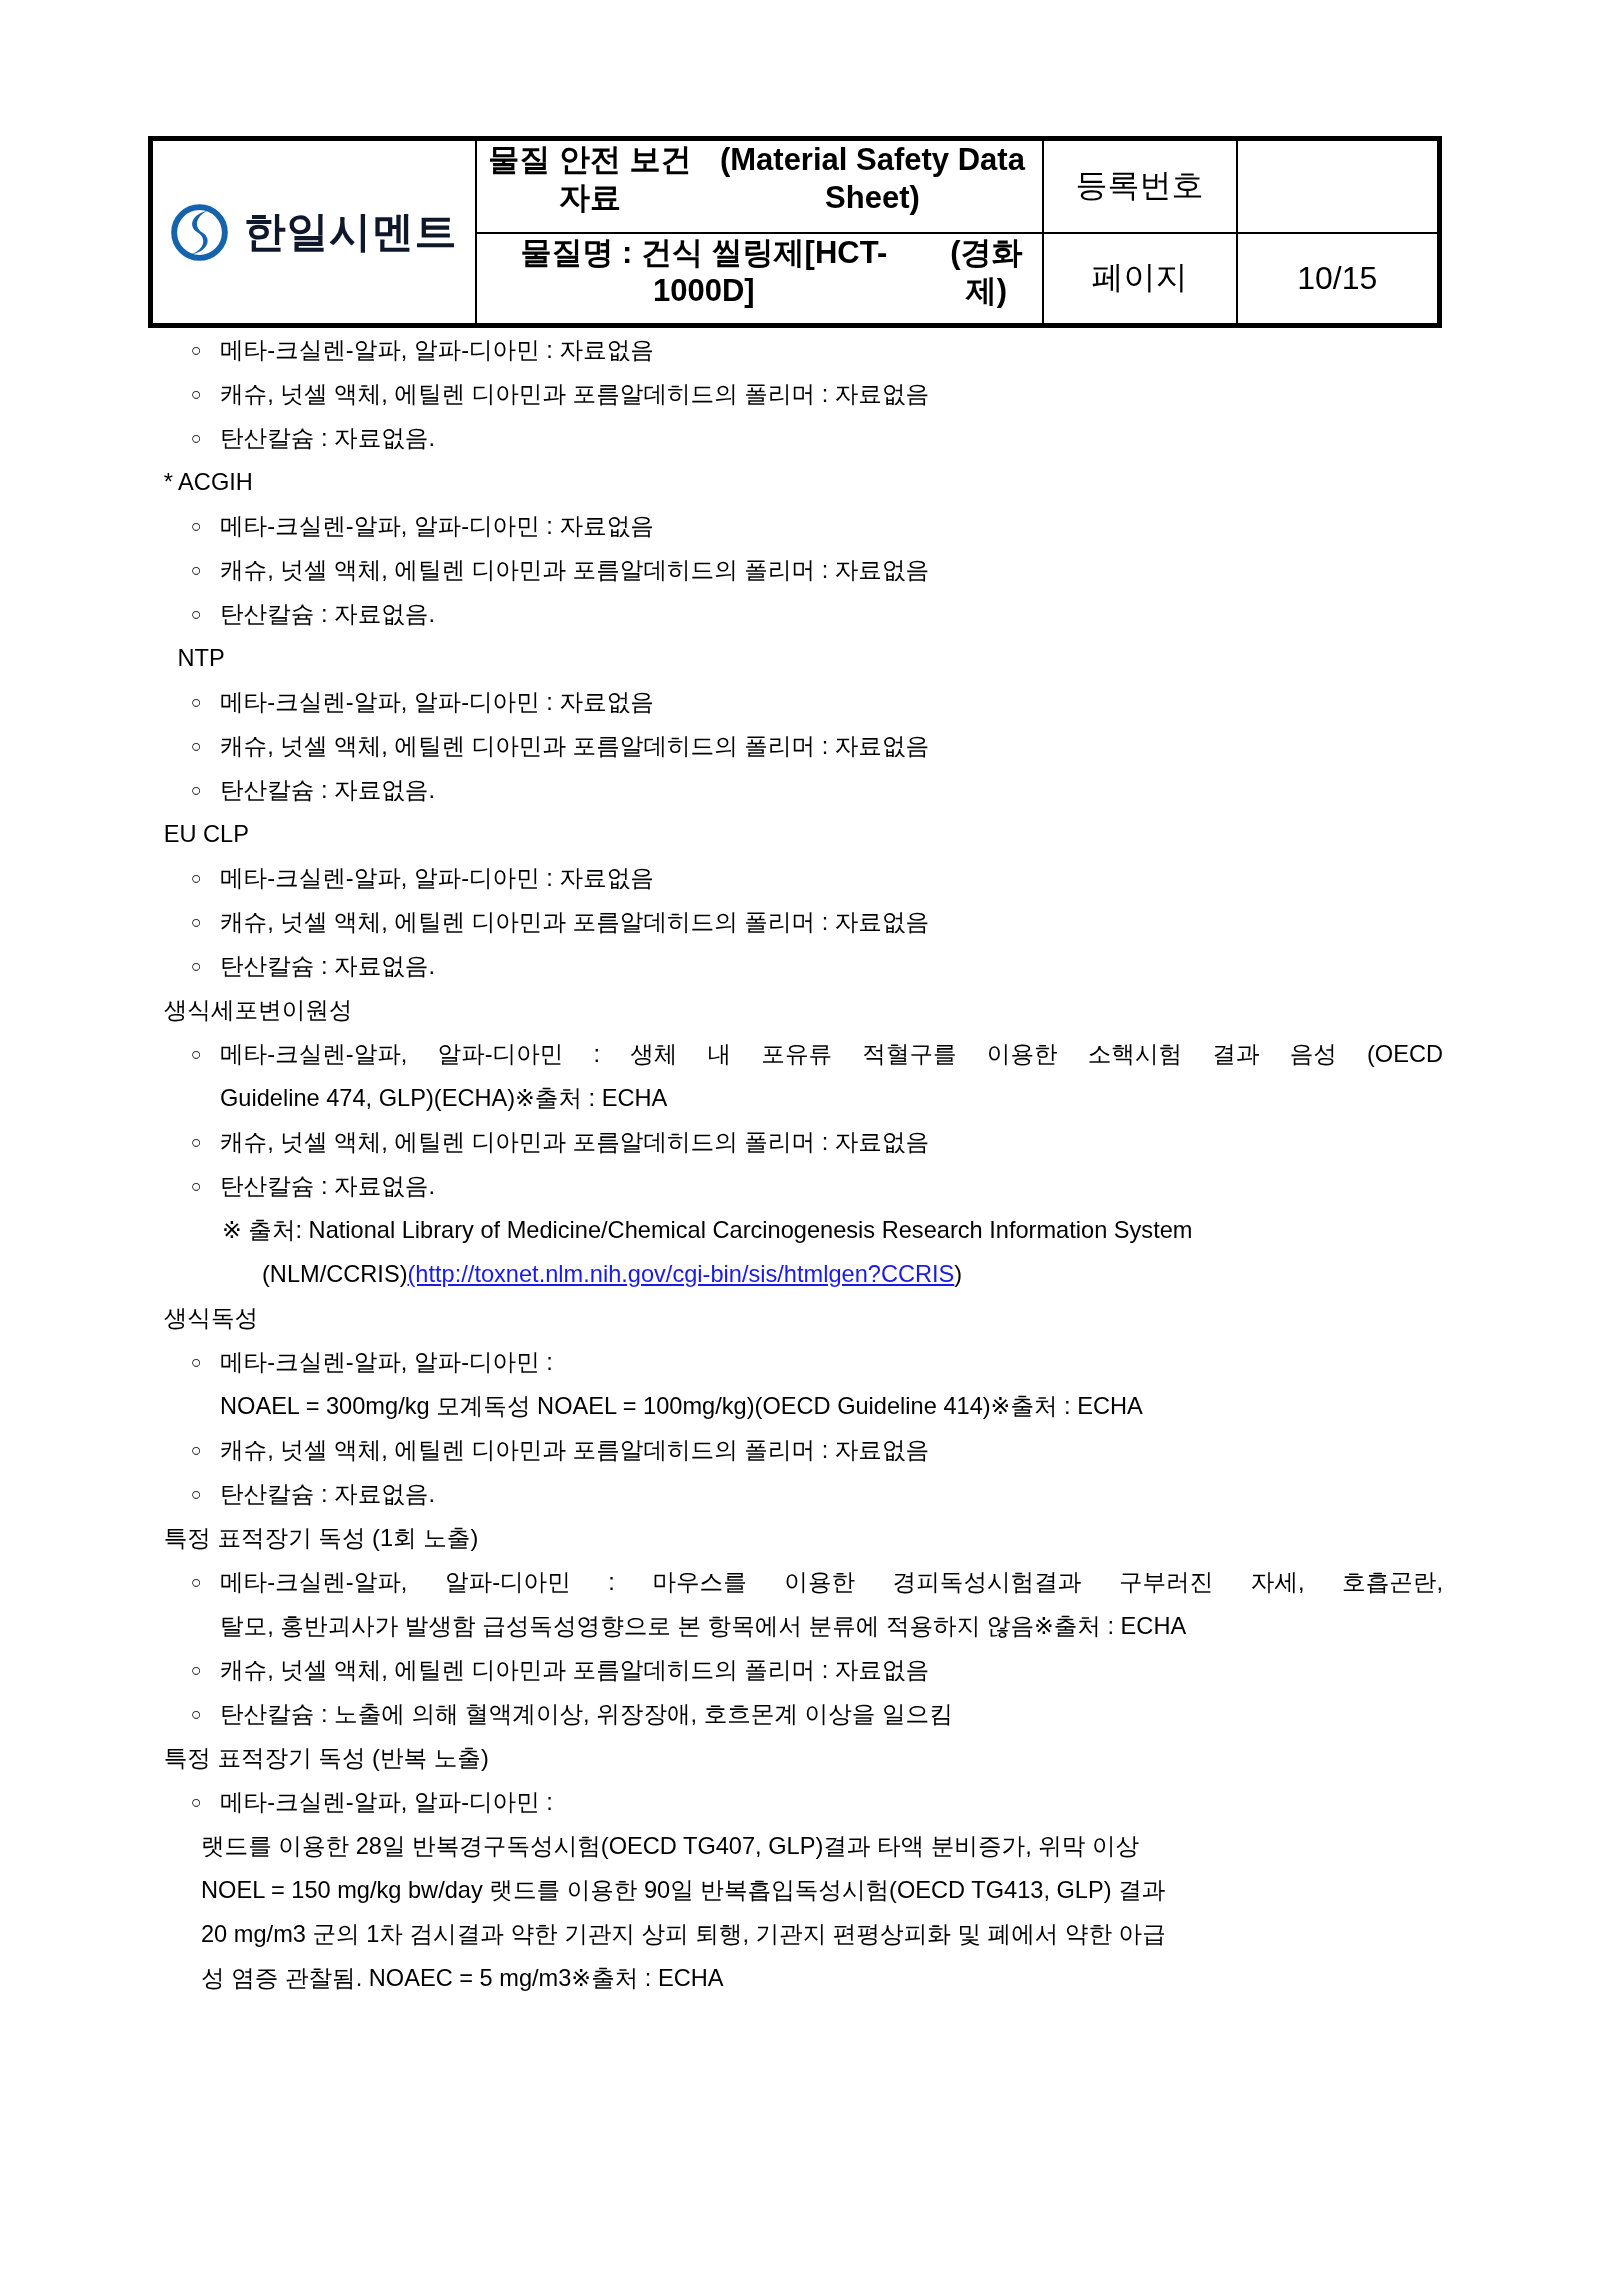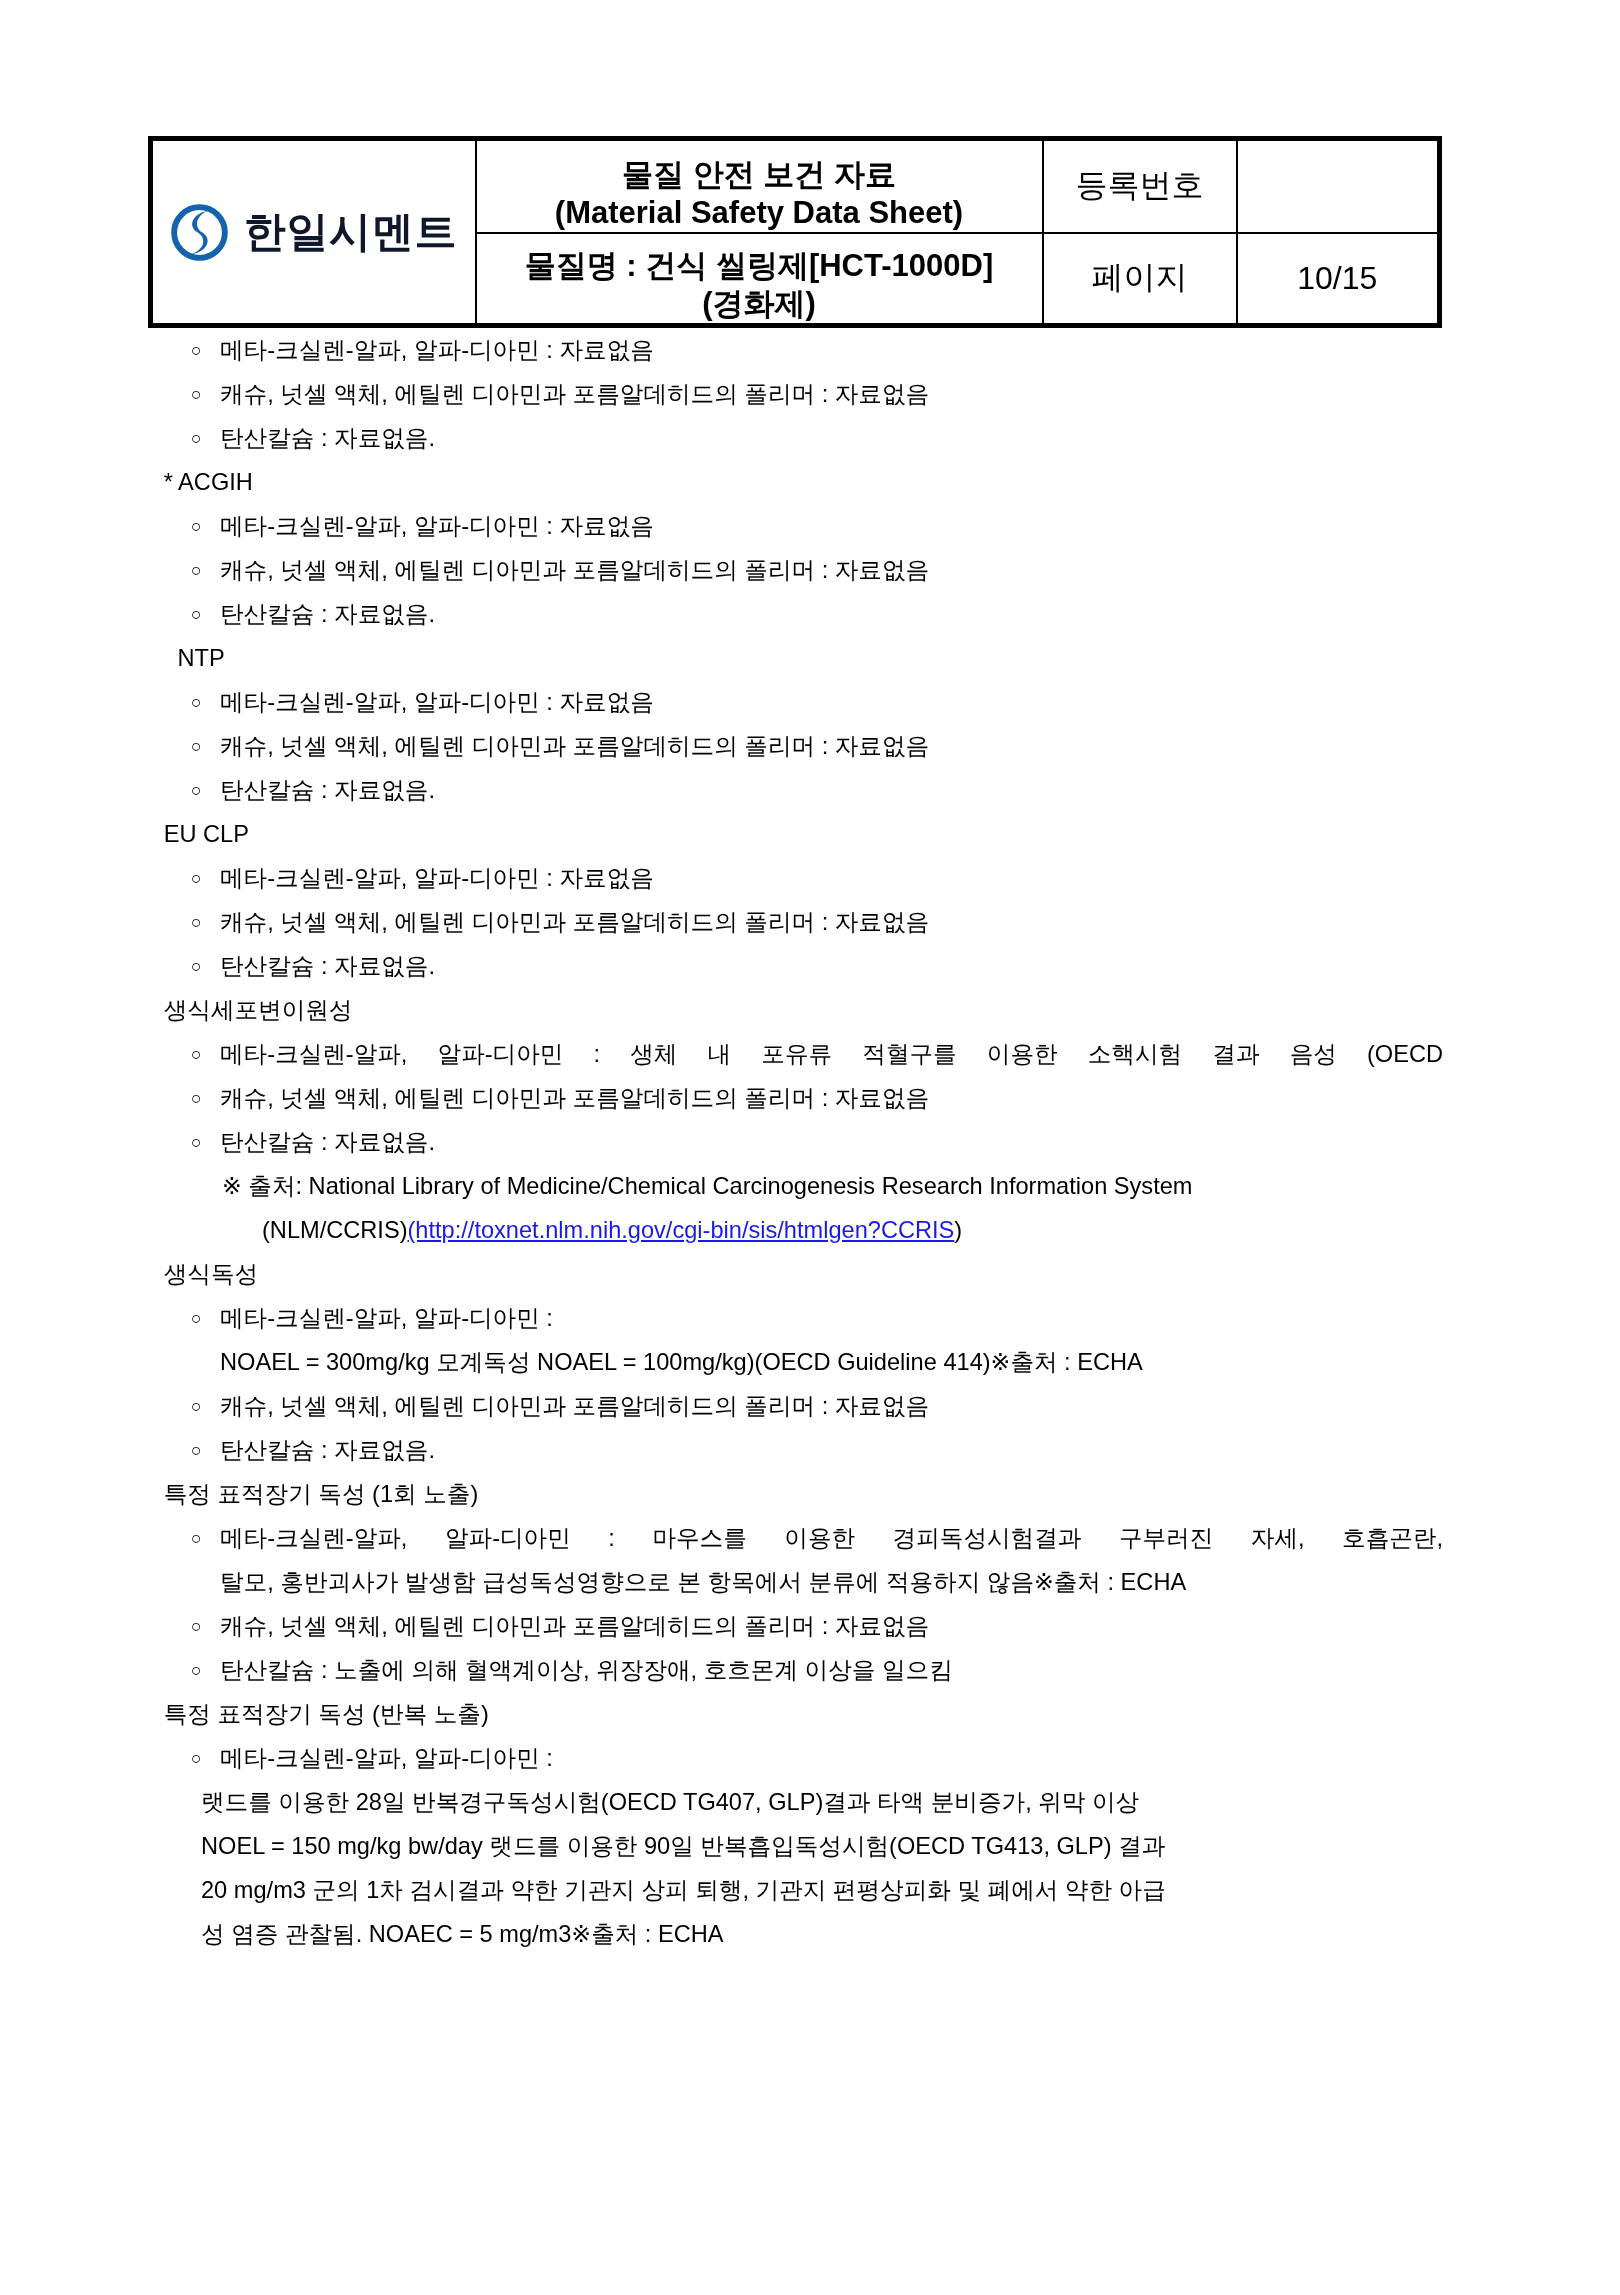--- a/index.html
+++ b/index.html
@@ -19,21 +19,21 @@
   .c-logo  { width:325px; }
   .c-title { width:567px; }
   .c-lbl   { width:194px; }
   .c-val   { width:203px; }
   .r1 td { height:94px; }
   .r2 td { height:93px; }
 
   .logo-wrap { display:flex; align-items:center; justify-content:center; gap:14.4px; }
   .logo-text { font-size:42px; font-weight:bold; color:#0f172a; letter-spacing:0.7px; }
 
-  .stack { height:100%; display:flex; flex-direction:column; justify-content:flex-end; }
+  .stack { height:100%; display:flex; flex-direction:row; justify-content:space-between; }
   .title-cell { text-align:center; font-weight:bold; font-size:31px; }
   .title-cell .l { line-height:38px; }
 
   .lblcell { font-size:32px; text-align:center; }
   .valcell { font-size:32px; text-align:center; }
 
   
   .bodytxt { position:absolute; left:148px; top:328px; width:1295px; font-size:23.6px; }
   .line { position:relative; height:44px; line-height:44px; white-space:nowrap; }
   .line.h     { padding-left:15.7px; }
@@ -104,20 +104,21 @@
     <div class="line h h2">NTP</div>
     <div class="line bullet"><span class="b">○</span><span>메타-크실렌-알파, 알파-디아민 : 자료없음</span></div>
     <div class="line bullet"><span class="b">○</span><span>캐슈, 넛셀 액체, 에틸렌 디아민과 포름알데히드의 폴리머 : 자료없음</span></div>
     <div class="line bullet"><span class="b">○</span><span>탄산칼슘 : 자료없음.</span></div>
     <div class="line h">EU CLP</div>
     <div class="line bullet"><span class="b">○</span><span>메타-크실렌-알파, 알파-디아민 : 자료없음</span></div>
     <div class="line bullet"><span class="b">○</span><span>캐슈, 넛셀 액체, 에틸렌 디아민과 포름알데히드의 폴리머 : 자료없음</span></div>
     <div class="line bullet"><span class="b">○</span><span>탄산칼슘 : 자료없음.</span></div>
     <div class="line h">생식세포변이원성</div>
     <div class="line bullet just"><span class="b">○</span><span>메타-크실렌-알파, 알파-디아민 : 생체 내 포유류 적혈구를 이용한 소핵시험 결과 음성 (OECD</span></div>
+    <div class="line cont">Guideline 474, GLP)(ECHA)※출처 : ECHA</div>
     <div class="line bullet"><span class="b">○</span><span>캐슈, 넛셀 액체, 에틸렌 디아민과 포름알데히드의 폴리머 : 자료없음</span></div>
     <div class="line bullet"><span class="b">○</span><span>탄산칼슘 : 자료없음.</span></div>
     <div class="line cont2">※ 출처: National Library of Medicine/Chemical Carcinogenesis Research Information System</div>
     <div class="line cont3"><span>(NLM/CCRIS)</span><a class="url">(http://toxnet.nlm.nih.gov/cgi-bin/sis/htmlgen?CCRIS</a><span>)</span></div>
     <div class="line h">생식독성</div>
     <div class="line bullet"><span class="b">○</span><span>메타-크실렌-알파, 알파-디아민 :</span></div>
     <div class="line cont">NOAEL = 300mg/kg 모계독성 NOAEL = 100mg/kg)(OECD Guideline 414)※출처 : ECHA</div>
     <div class="line bullet"><span class="b">○</span><span>캐슈, 넛셀 액체, 에틸렌 디아민과 포름알데히드의 폴리머 : 자료없음</span></div>
     <div class="line bullet"><span class="b">○</span><span>탄산칼슘 : 자료없음.</span></div>
     <div class="line h">특정 표적장기 독성 (1회 노출)</div>

